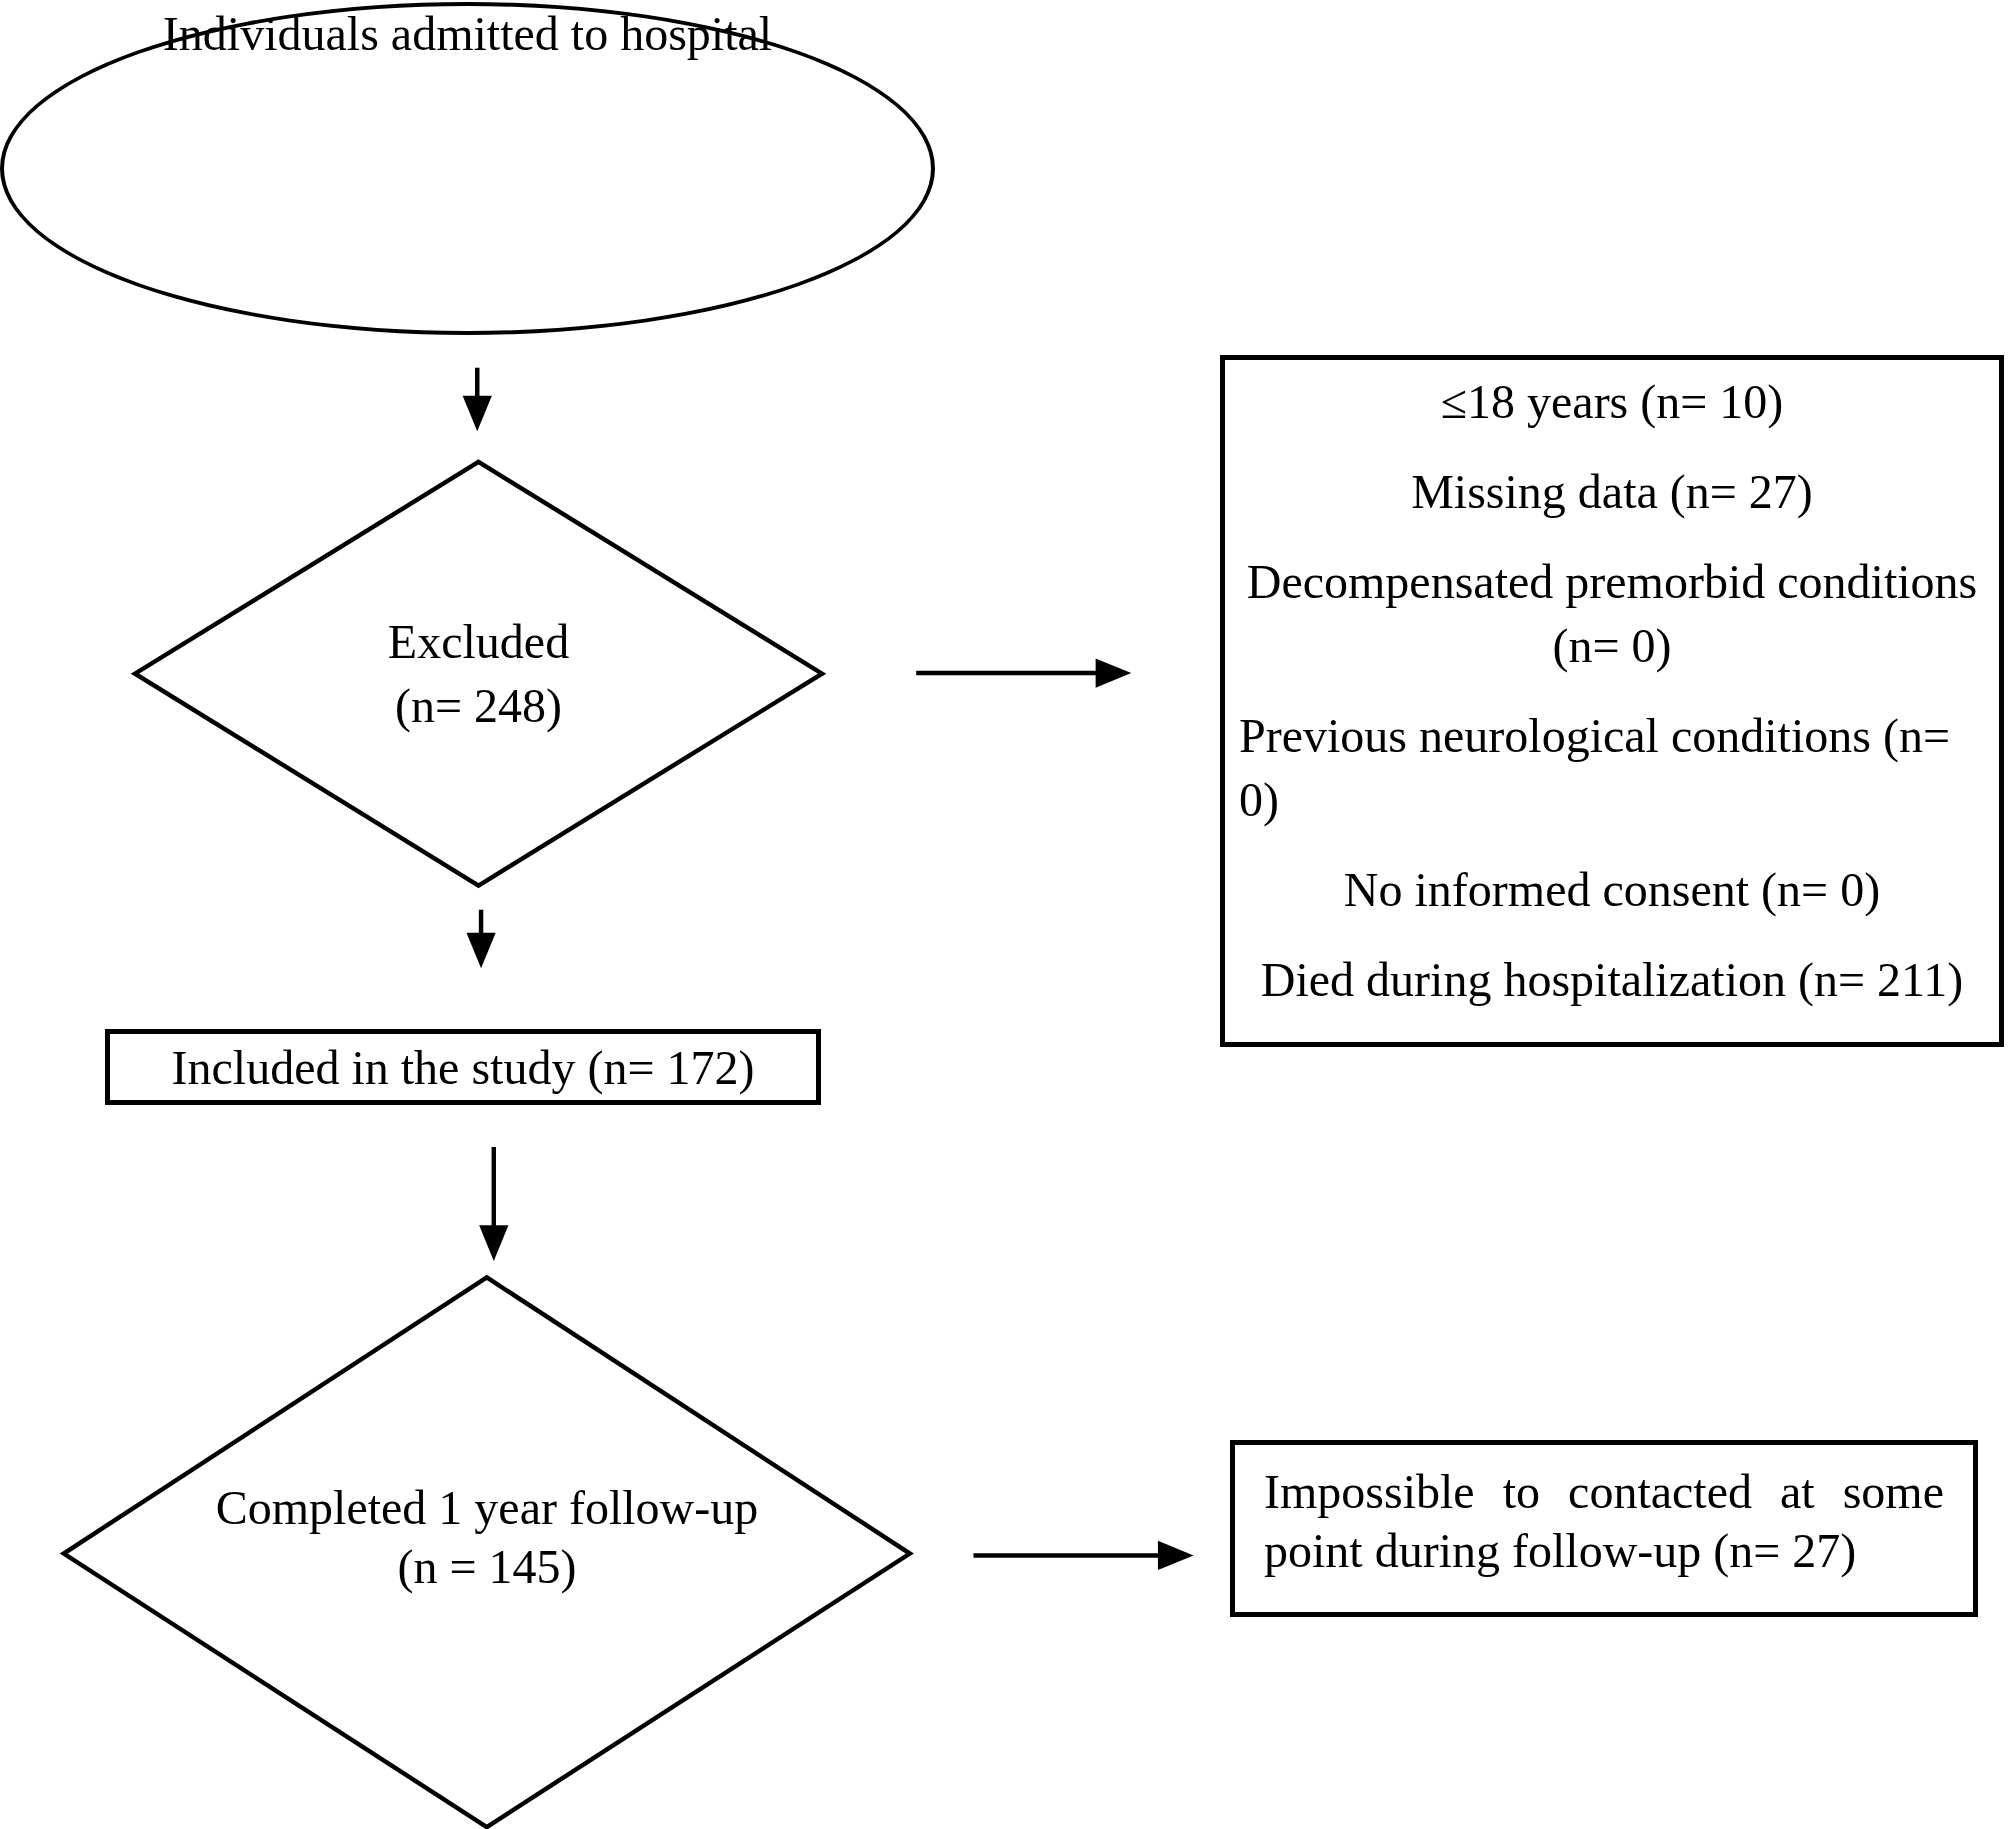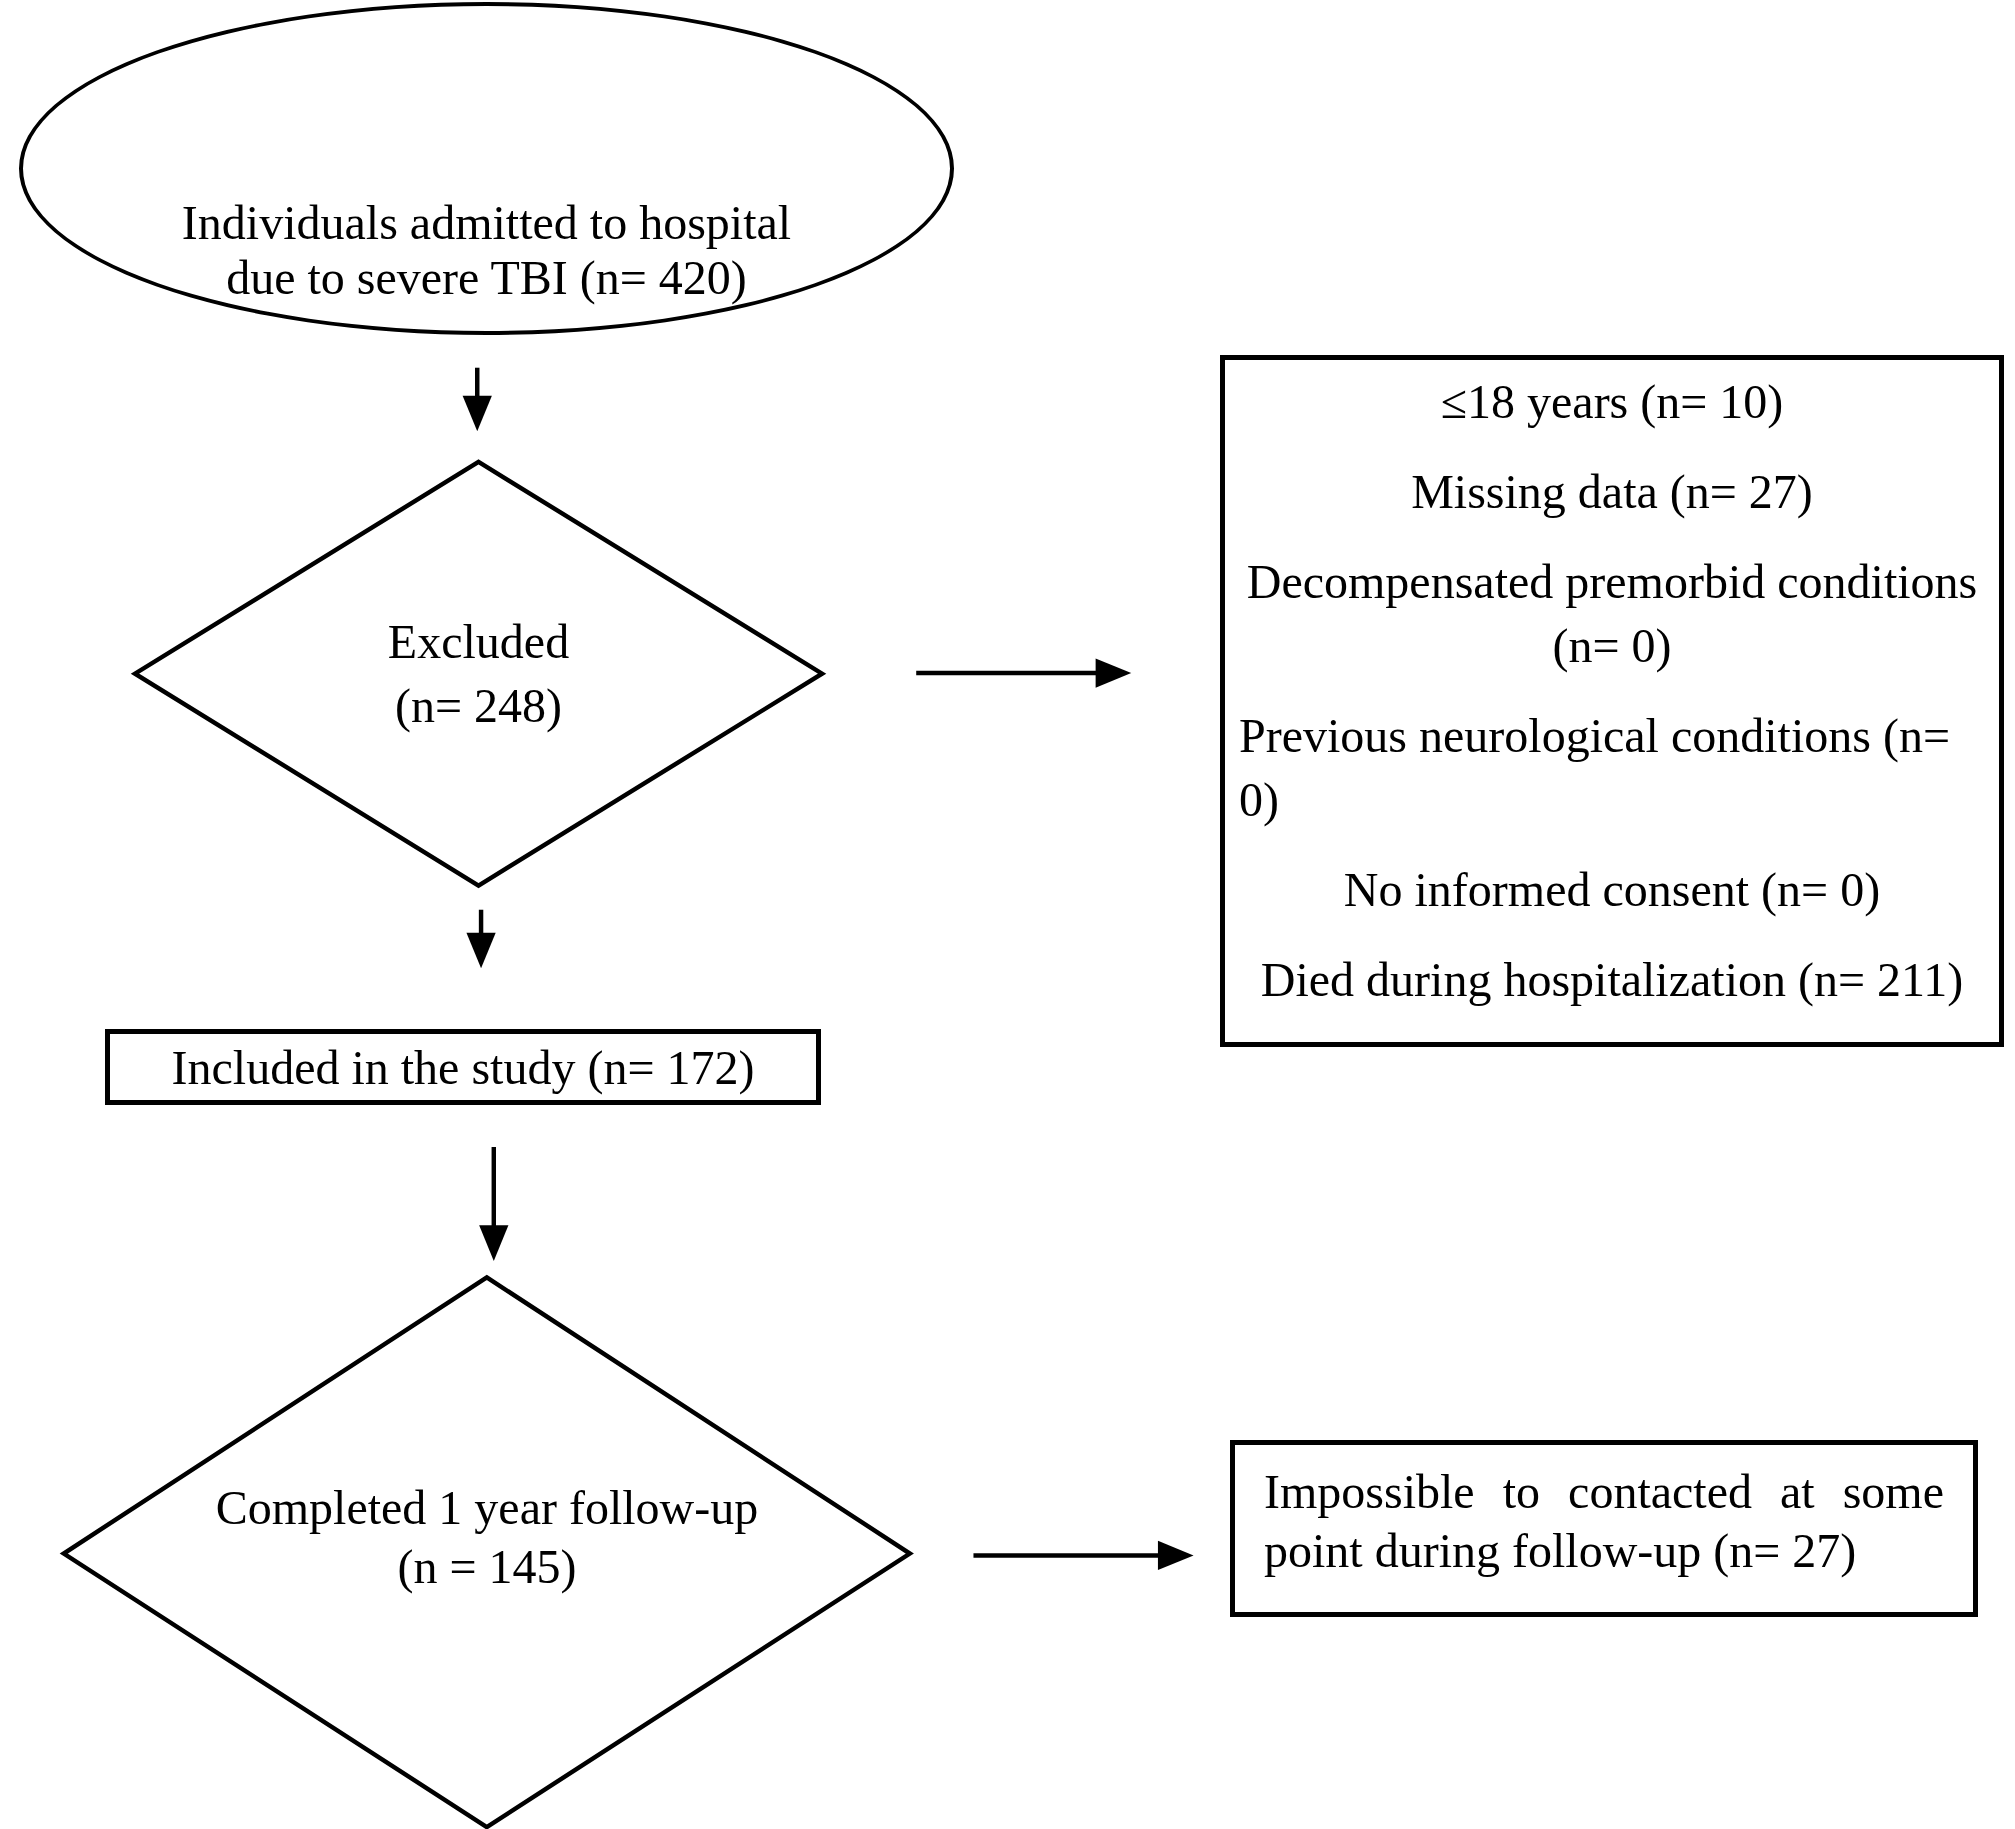--- a/index.html
+++ b/index.html
@@ -24,27 +24,27 @@
     align-items: center;
     justify-content: center;
     text-align: center;
     box-sizing: border-box;
     z-index: 2;
   }
   .lines { text-align: center; }
   
   .ellipse {
     position: absolute;
-    left: 19px; top: 1.9px;
+    left: 0; top: 1.9px;
     width: 935px; height: 333px;
     border: 4.5px solid #000;
     border-radius: 50%;
     box-sizing: border-box;
     display: flex;
-    align-items: flex-end;
+    align-items: flex-start;
     justify-content: center;
     padding-bottom: 25.5px;
     z-index: 2;
     background: transparent;
   }
   .ellipse .lines { line-height: 55px; }
   
   .lbl-excluded {
     left: 135px; top: 462px;
     width: 687px; height: 424px;
@@ -117,21 +117,20 @@
     <line x1="776" y1="1803" x2="776" y2="1930" stroke="#000000" stroke-width="7"></line>
     <polygon points="776,1982 753,1926 799,1926" fill="#000000"></polygon>
 
     <line x1="1530" y1="2445" x2="1824" y2="2445" stroke="#000000" stroke-width="7"></line>
     <polygon points="1876,2445 1820,2422 1820,2468" fill="#000000"></polygon>
   </svg>
 
   <div class="ellipse">
     <div class="lines">
       <span>Individuals admitted to hospital</span><br>
-      <span>due to severe TBI (n= 420)</span>
     </div>
   </div>
 
   <div class="node-label lbl-excluded">
     <div class="lines">
       <span>Excluded</span><br>
       <span>(n= 248)</span>
     </div>
   </div>
 

